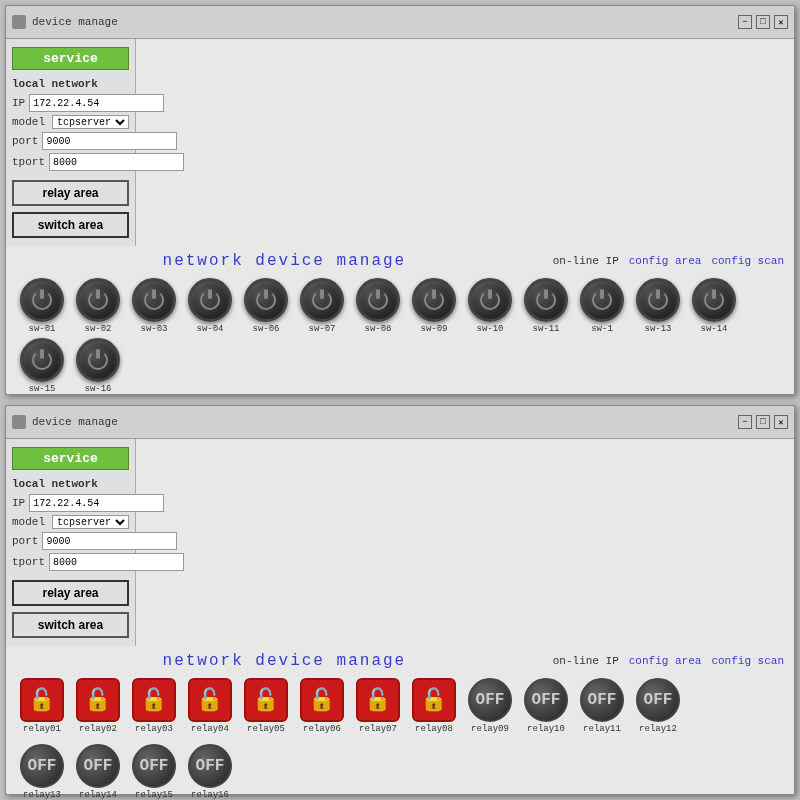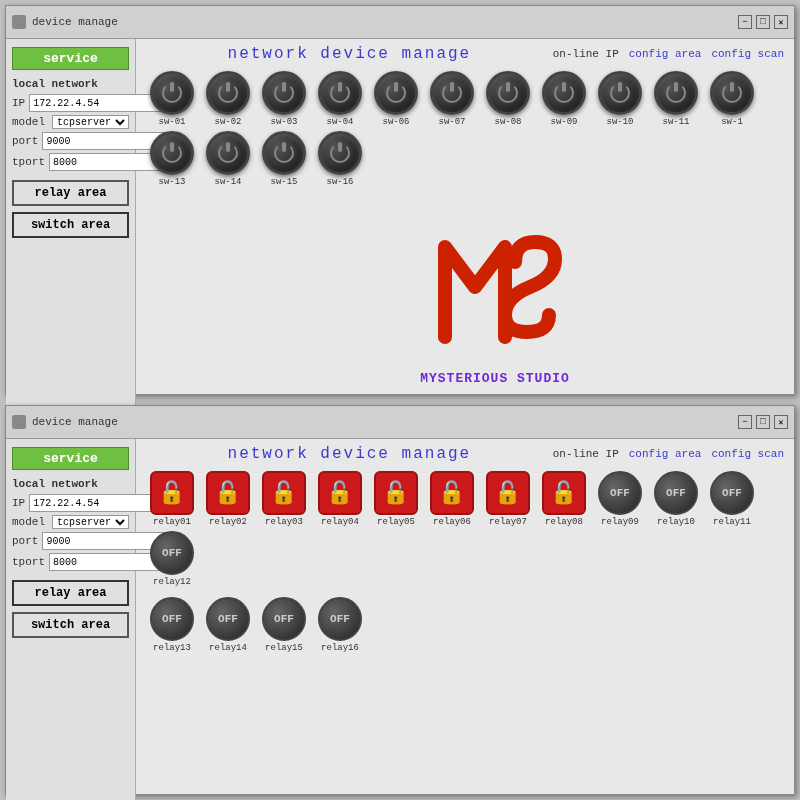--- a/index.html
+++ b/index.html
@@ -50,20 +50,21 @@
       background: #d0d0d0;
       display: flex;
       align-items: center;
       justify-content: center;
       font-size: 9px;
       cursor: pointer;
     }
 
     .window-content {
       display: flex;
+      flex-direction: column;
       height: calc(100% - 22px);
     }
 
     .sidebar {
       width: 130px;
       background: #e0e0e0;
       border-right: 1px solid #aaa;
       padding: 8px 6px;
       flex-shrink: 0;
     }
@@ -116,21 +117,21 @@
       font-family: 'Courier New', monospace;
       border: 1px solid #999;
       background: #fff;
       height: 14px;
     }
 
     .area-btn {
       border: 2px solid #555;
       padding: 4px 16px;
       font-size: 12px;
-      font-family: Liberation Mono, monospace;
+      font-family: Liberation Sans, sans-serif;
       font-weight: bold;
       cursor: pointer;
       width: 100%;
       text-align: center;
       margin-top: 6px;
       background: #e0e0e0;
     }
     .area-btn.active {
       background: #e0e0e0;
       border-color: #333;
@@ -247,21 +248,21 @@
       border-radius: 50%;
       background: radial-gradient(circle at 35% 35%, #666, #222);
       border: 2px solid #444;
       display: flex;
       align-items: center;
       justify-content: center;
       cursor: pointer;
     }
 
     .off-text {
-      font-size: 11px;
+      font-size: 16px;
       font-weight: bold;
       color: #ccc;
       font-family: 'Courier New', monospace;
     }
 
     
     #window1 {
       position: absolute;
       top: 5px;
       left: 5px;

